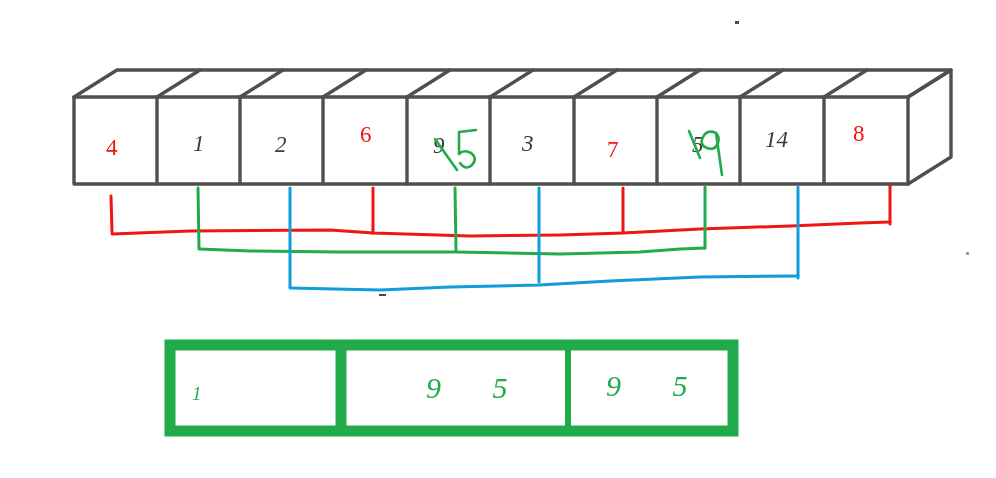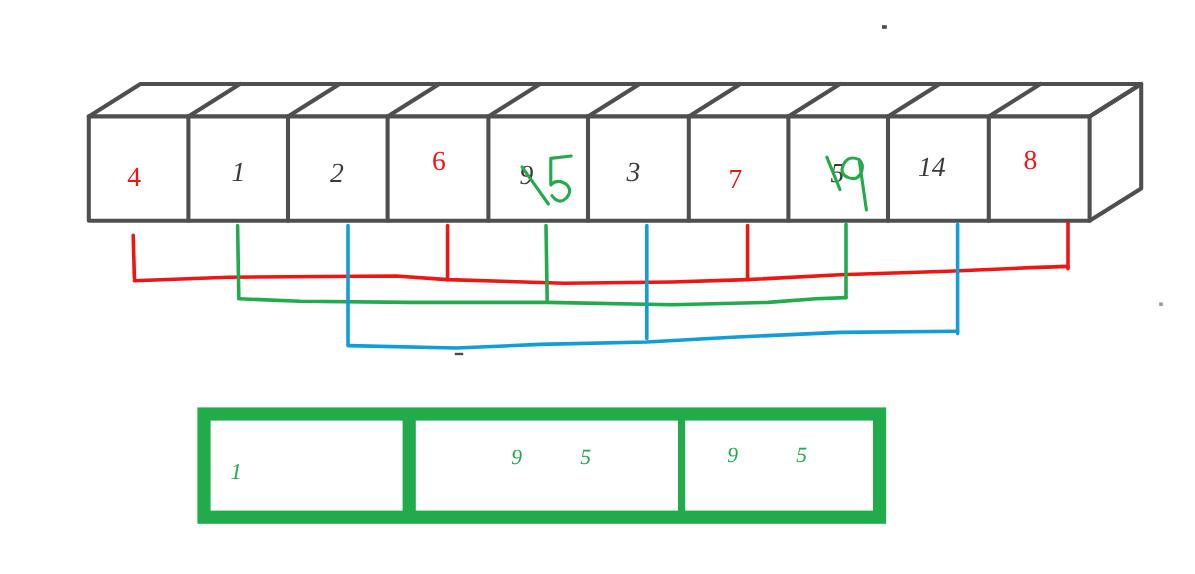--- a/index.html
+++ b/index.html
@@ -38,21 +38,21 @@
   .hand {
     font-family: "Liberation Serif", serif;
     font-style: italic;
   }
   .lbl-red   { color: #ee1512; }
   .lbl-black { color: #3a3a3a; }
   .result-label {
     position: absolute;
     font-family: "Liberation Serif", serif;
     font-style: italic;
-    font-size: 18px;
+    font-size: 30px;
     color: #22ab4b;
     white-space: nowrap;
     user-select: none;
   }
   .speck {
     position: absolute;
     background: #4a4a4a;
   }
 </style>
 </head>

